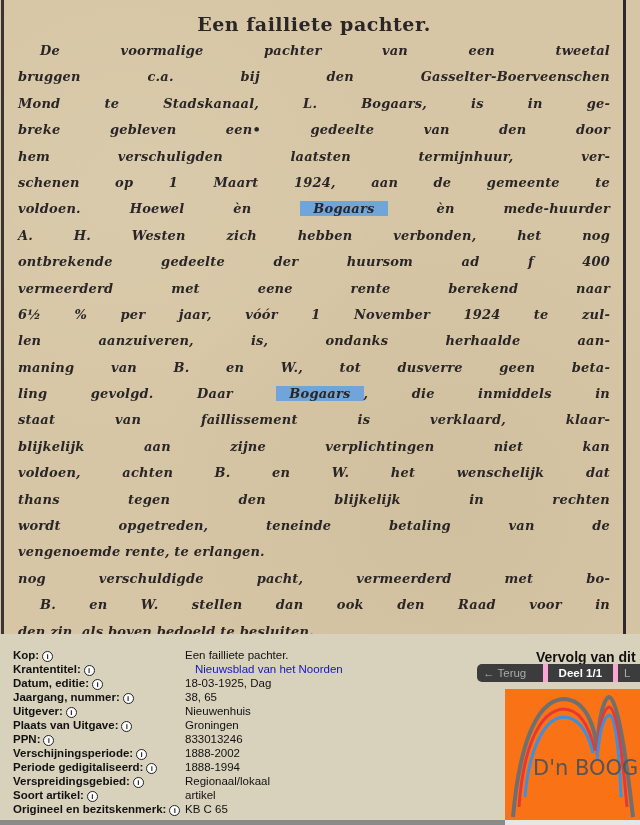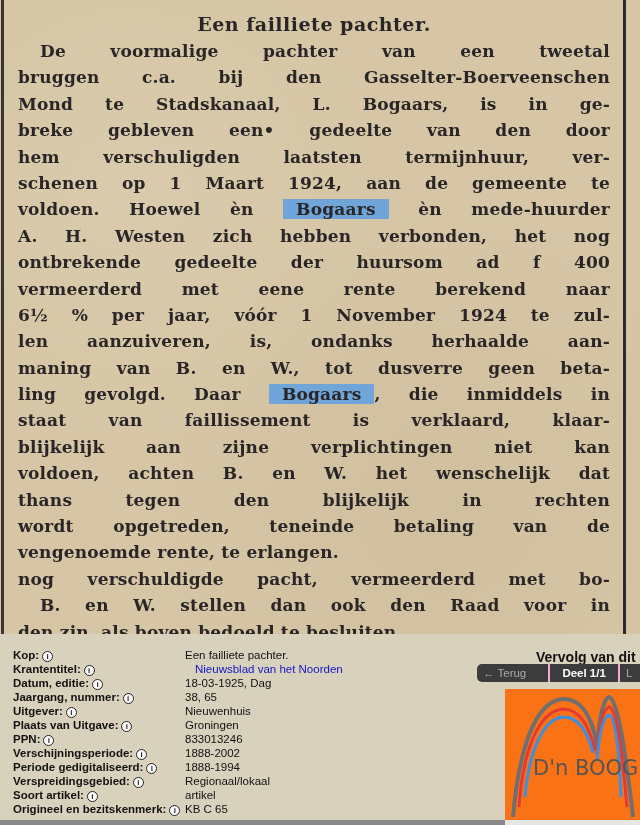--- a/index.html
+++ b/index.html
@@ -7,37 +7,37 @@
 
   
   .clipping { position:absolute; left:0; top:0; width:640px; height:634px; background:#d6c6a5;
     background-image: radial-gradient(circle at 20% 30%, rgba(255,255,255,0.08), transparent 40%),
                       radial-gradient(circle at 70% 80%, rgba(120,90,50,0.06), transparent 45%);
     overflow:hidden; }
   .rule-left { position:absolute; left:1px; top:0; width:3px; height:634px; background:#3a3434; }
   .rule-right { position:absolute; left:623px; top:0; width:3px; height:634px; background:#2e2a2c; }
   .article { position:absolute; left:18px; top:12px; width:592px; font-family:"DejaVu Serif", serif; color:#2a2526; }
   .headline { text-align:center; font-weight:bold; font-size:19px; letter-spacing:0.5px; margin:0 0 2px 0; height:24px; line-height:24px; }
-  .line { font-size:17px; font-weight:bold; line-height:26.4px; height:26.4px; white-space:nowrap; text-align:justify; text-align-last:justify; letter-spacing:0.2px; }
+  .line { font-size:13px; font-weight:bold; line-height:26.4px; height:26.4px; white-space:nowrap; text-align:justify; text-align-last:justify; letter-spacing:0.2px;font-style:italic; }
   .line.last { text-align-last:left; }
   .line.indent { padding-left:22px; }
   .hl { background:#6fa5d8; padding:0 13px; }
 
   
   .meta { position:absolute; left:0; top:634px; width:640px; height:151px; background:#d8d1bc; }
   .meta-table { position:absolute; left:13px; top:14px; font-size:11.5px; }
   .meta-row { height:14px; line-height:14px; display:flex; }
   .meta-label { width:172px; font-weight:bold; color:#111; }
   .meta-value { color:#111; }
   .meta-value.link { color:#1515c8; cursor:pointer;margin-left:10px; }
   .info-icon { display:inline-block; width:9px; height:9px; border:1px solid #222; border-radius:50%; font-size:8px; line-height:9px; text-align:center; font-weight:bold; margin-left:3px; vertical-align:0px; background:#fff; color:#222; }
 
   .vervolg { position:absolute; left:536px; top:15px; font-size:14px; font-weight:bold; color:#111; white-space:nowrap; }
   .pager { position:absolute; left:477px; top:30px; width:170px; height:18px; background:#3c3c3c; border-radius:5px 0 0 5px; display:flex; font-size:11.5px; color:#ddd; }
-  .pager .seg { height:18px; line-height:18px; border-right:2px solid #f9a8d4; }
+  .pager .seg { height:18px; line-height:18px; border-right:5px solid #f9a8d4; }
   .pager .back { width:77px; padding-left:6px; color:#aaa; box-sizing:border-box; }
   .pager .deel { width:72px; text-align:center; color:#fff; font-weight:bold; }
   .pager .next { width:20px; padding-left:6px; color:#aaa; }
 
   .logo { position:absolute; left:505px; top:55px; width:135px; height:131px; background:#f97316; }
   .footer-bar { position:absolute; left:0; top:820px; width:640px; height:5px; background:#8a8a8a; }
   .footer-bar .right { position:absolute; left:505px; top:0; width:135px; height:5px; background:#e7e6e2; }
 </style>
 </head>
 <body>

